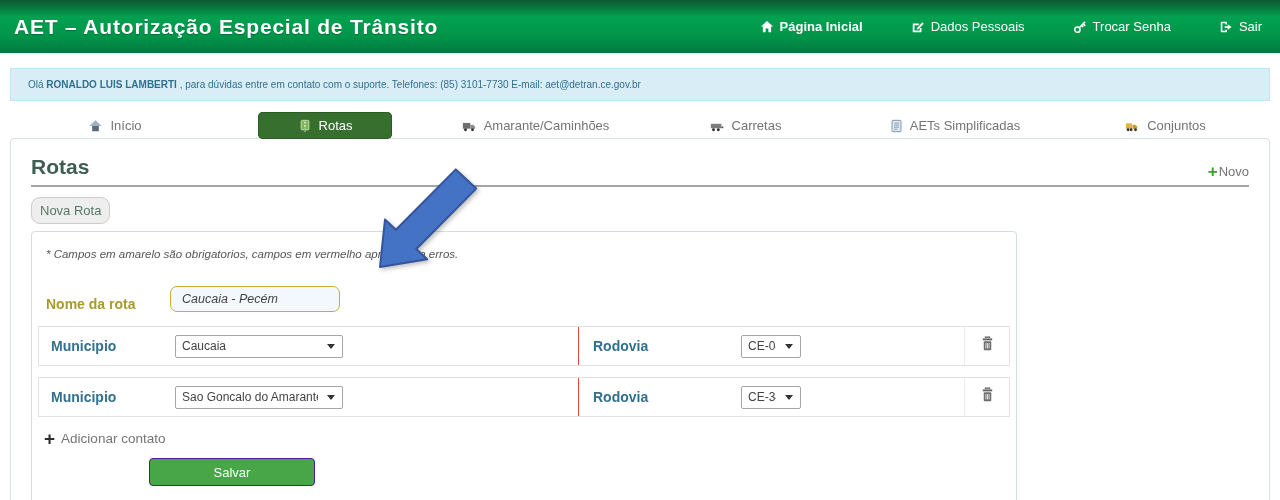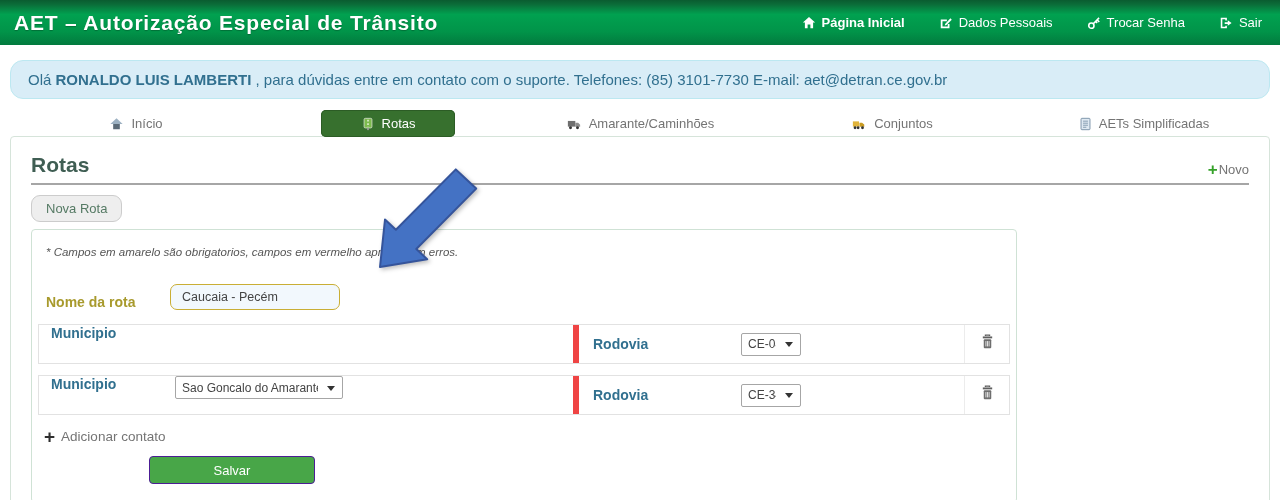--- a/index.html
+++ b/index.html
@@ -5,38 +5,38 @@
   * { box-sizing: border-box; margin: 0; padding: 0; }
   html, body { width: 1280px; height: 500px; }
   body {
     font-family: "Liberation Sans", sans-serif;
     background: #ffffff;
     position: relative;
     overflow: hidden;
   }
   
   .header {
-    height: 45px;
+    height: 53px;
     background: linear-gradient(180deg, #0a5c30 0%, #0b6d39 10%, #01a150 32%, #019449 70%, #027a3e 100%);
     display: flex; align-items: center; justify-content: space-between;
     padding: 0 18px 0 14px;
   }
   .header-title {
     color: #fff; font-size: 21px; font-weight: bold; letter-spacing: 0.8px;
     text-shadow: 0 1px 1px rgba(0,0,0,0.25);
   }
-  .header-nav { display: flex; align-items: flex-start; gap: 34px; }
+  .header-nav { display: flex; align-items: flex-start; gap: 48px; }
   .nav-item { display: flex; align-items: center; gap: 6px; color: #fff; font-size: 13px; cursor: pointer; white-space: nowrap; }
   .nav-item.strong { font-weight: bold; }
   .nav-item svg { display: block; }
   
   .welcome {
     margin: 15px 10px 11px;
-    background: #d9edf7; border: 1px solid #bce8f1; border-radius: 13px;
-    padding: 10px 17px; font-size: 15px; color: #31708f;
+    background: #d9edf7; border: 1px solid #bce8f1; border-radius: 0;
+    padding: 10px 17px; font-size: 10px; color: #31708f;
   }
   
   .tabs { margin: 0 10px; display: flex; }
   .tab { flex: 1; display: flex; justify-content: center; align-items: flex-end; }
   .tab-pill {
     display: flex; align-items: center; gap: 7px;
     padding: 6px 24px; font-size: 13px; color: #747474;
     border-radius: 5px; margin-bottom: -1px; cursor: pointer; white-space: nowrap;
   }
   .tab.active .tab-pill { background: #37702e; color: #fff; padding: 6px 40px; box-shadow: inset 0 0 0 1px #2c5c25; }
@@ -47,43 +47,44 @@
     padding: 16px 20px 9px 20px; background: #fff;
   }
   .page-head {
     display: flex; justify-content: space-between; align-items: flex-end;
     border-bottom: 2px solid #a6a6a6; padding-bottom: 6px;
   }
   .page-title { font-size: 21px; font-weight: bold; color: #3f5e53; }
   .novo { display: flex; align-items: center; gap: 1px; font-size: 13px; color: #747474; cursor: pointer; }
   .novo .plus { color: #36a22a; font-weight: bold; font-size: 17px; line-height: 13px; }
   .subtab {
-    display: inline-block; margin-top: 10px; padding: 5px 14px;
+    display: inline-block; margin-top: 10px; padding: 5px 8px;
     background: #eeeeee; border: 1px solid #cccccc; border-bottom: 1px solid #cccccc;
     border-radius: 9px; font-size: 13px; color: #557a64; position: relative; z-index: 2; cursor: pointer;
   }
   
   .inner-panel {
     margin-top: 7px; width: 986px;
     border: 1px solid #cfe2d5; border-radius: 4px; background: #fff;
     padding: 12px 6px 14px 6px;
   }
   .form-note { font-style: italic; font-size: 11.5px; color: #555; margin: 4px 0 26px 8px; }
   .name-row { display: flex; align-items: flex-end; margin: 0 0 14px 8px; }
   .name-label { width: 124px; font-size: 14px; font-weight: bold; color: #a89a2d; }
   .name-input {
     width: 170px; border: 1px solid #c9ae35; border-radius: 7px;
     background: #f2f8fd; padding: 5px 11px; font-size: 12.5px; color: #444; outline: none;
     font-family: "Liberation Sans", sans-serif;
+    font-style: italic;
   }
   .seg-row {
     display: flex; align-items: stretch; border: 1px solid #e2e2e2;
     height: 40px; margin-bottom: 11px; background: #fff;
   }
-  .seg-cell-mun { display: flex; align-items: flex-start; width: 540px; border-right: 6px solid #ef4444; padding-left: 12px; }
+  .seg-cell-mun { display: flex; align-items: center; width: 540px; border-right: 1px solid #ef4444; padding-left: 12px; }
   .seg-cell-rod { display: flex; align-items: center; flex: 1; border-right: 1px solid #ececec; padding-left: 14px; }
   .seg-cell-del { width: 44px; display: flex; align-items: center; justify-content: center; cursor: pointer; }
   .seg-label { font-size: 14px; font-weight: bold; color: #31708f; }
   .seg-cell-mun .seg-label { width: 124px; }
   .seg-cell-rod .seg-label { width: 148px; }
   .select-wrap { position: relative; display: inline-block; }
   .select-wrap::after {
     content: ""; position: absolute; right: 8px; top: 50%; margin-top: -2px;
     border-left: 4px solid transparent; border-right: 4px solid transparent;
     border-top: 5px solid #333; pointer-events: none;
@@ -189,39 +190,52 @@
             <circle cx="12" cy="12.3" r="1.7" fill="#333"></circle>
           </svg>
       </span>
       <span>Amarante/Caminhões</span>
     </span>
   </div>
   <div class="tab">
     <span class="tab-pill">
       <span>
         <svg width="16" height="14" viewBox="0 0 16 16">
+            <rect x="1" y="5.5" width="12" height="5" fill="#7d7d7d"></rect>
+            <rect x="13" y="8.5" width="2.2" height="2" fill="#555"></rect>
+            <circle cx="4" cy="12.3" r="1.7" fill="#333"></circle>
+            <circle cx="9.5" cy="12.3" r="1.7" fill="#333"></circle>
+          </svg>
+      </span>
+      <span>Carretas</span>
+    </span>
+  </div>
+  <div class="tab">
+    <span class="tab-pill">
+      <span>
+        <svg width="13" height="14" viewBox="0 0 16 16">
+            <rect x="2.5" y="1" width="11" height="14" rx="1" fill="#dfe9f2" stroke="#7d95ab" stroke-width="1.2"></rect>
+            <path d="M5 4.5 h6 M5 7 h6 M5 9.5 h6 M5 12 h4" stroke="#7d95ab" stroke-width="1.1"></path>
+          </svg>
+      </span>
+      <span>AETs Simplificadas</span>
+    </span>
+  </div>
+  <div class="tab">
+    <span class="tab-pill">
+      <span>
+        <svg width="16" height="14" viewBox="0 0 16 16">
             <rect x="1" y="5" width="7" height="6" fill="#e0b33a"></rect>
             <path d="M8.5 6.5 h3 l2.5 2 V11 h-5.5 Z" fill="#c99b22"></path>
             <circle cx="3.5" cy="12.3" r="1.6" fill="#333"></circle>
             <circle cx="7" cy="12.3" r="1.6" fill="#333"></circle>
             <circle cx="12" cy="12.3" r="1.6" fill="#333"></circle>
           </svg>
       </span>
       <span>Conjuntos</span>
-    </span>
-  </div>
-  <div class="tab">
-    <span class="tab-pill">
-      <span>
-        <svg width="13" height="14" viewBox="0 0 16 16">
-            <rect x="2.5" y="1" width="11" height="14" rx="1" fill="#dfe9f2" stroke="#7d95ab" stroke-width="1.2"></rect>
-            <path d="M5 4.5 h6 M5 7 h6 M5 9.5 h6 M5 12 h4" stroke="#7d95ab" stroke-width="1.1"></path>
-          </svg>
-      </span>
-      <span>AETs Simplificadas</span>
     </span>
   </div>
 </div>
 
 <div class="outer-panel">
   <div class="page-head">
     <span class="page-title">Rotas</span>
     <span class="novo">
       <span class="plus">+</span>
       <span>Novo</span>
@@ -234,20 +248,25 @@
     <div class="form-note">* Campos em amarelo são obrigatorios, campos em vermelho apresentam erros.</div>
 
     <div class="name-row">
       <label class="name-label">Nome da rota</label>
       <input class="name-input" type="text" value="Caucaia - Pecém" style="">
     </div>
 
     <div class="seg-row">
       <div class="seg-cell-mun">
         <span class="seg-label">Municipio</span>
+        <span class="select-wrap">
+          <select class="sel-mun">
+            <option>Caucaia</option>
+          </select>
+        </span>
       </div>
       <div class="seg-cell-rod">
         <span class="seg-label">Rodovia</span>
         <span class="select-wrap">
           <select class="sel-rod">
             <option>CE-085</option>
           </select>
         </span>
       </div>
       <div class="seg-cell-del">

